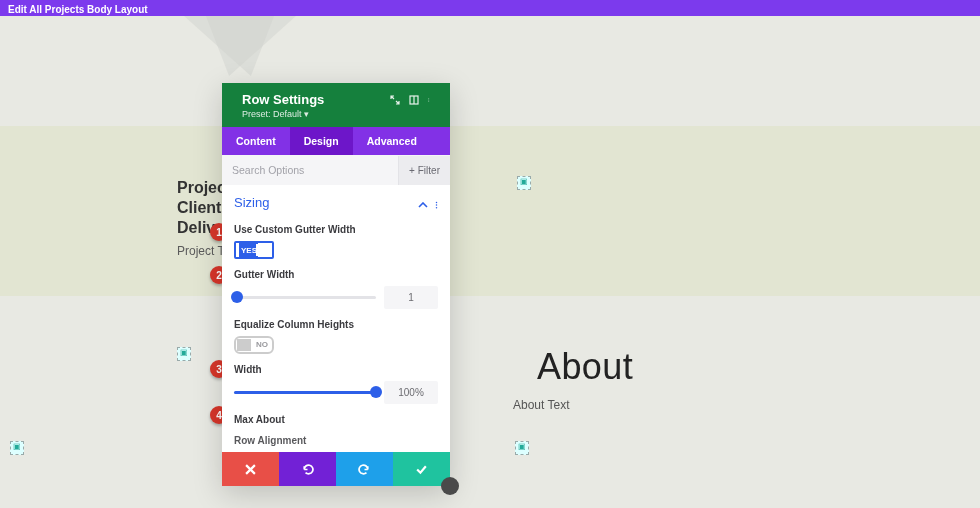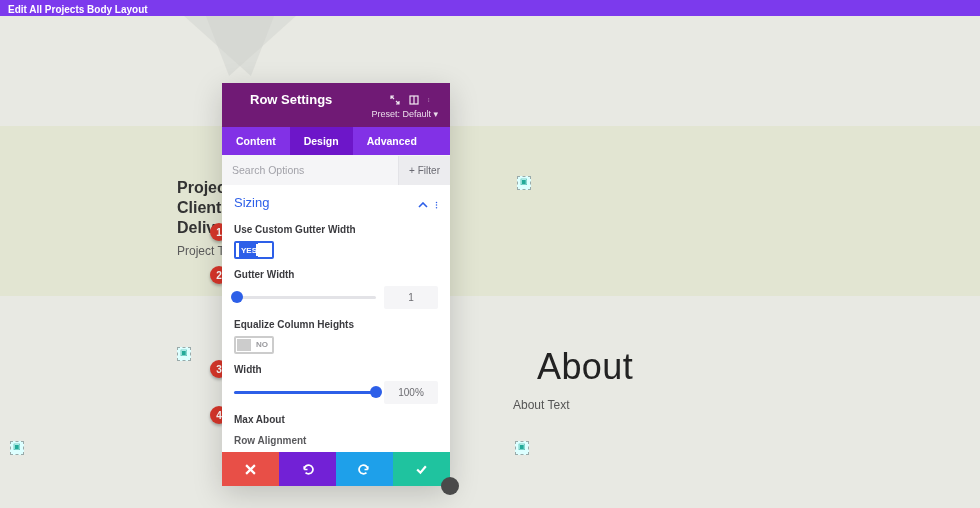--- a/index.html
+++ b/index.html
@@ -15,45 +15,45 @@
   .about-sub { position: absolute; left: 513px; top: 398px; font-size: 12px; color: #555; }
   .brokimg { width: 14px; height: 14px; display: inline-block; border: 1px dashed #9aa; background: #dff; position: relative; }
   .brokimg::after { content: "▣"; font-size: 8px; color: #2a9; position: absolute; left: 2px; top: 0; }
   .bi1 { position: absolute; left: 517px; top: 176px; }
   .bi2 { position: absolute; left: 177px; top: 347px; }
   .bi3 { position: absolute; left: 10px; top: 441px; }
   .bi4 { position: absolute; left: 515px; top: 441px; }
 
   
   .modal { position: absolute; left: 222px; top: 83px; width: 228px; background: #fff; box-shadow: 0 8px 30px rgba(0,0,0,0.18); border-radius: 2px; }
-  .mh { background: #701a75; color: #fff; padding: 9px 12px 8px 28px; }
+  .mh { background: #15803d; color: #fff; padding: 9px 12px 8px 20px; }
   .mh-row { display: flex; align-items: center; justify-content: space-between; }
   .mh-title { font-size: 13px; font-weight: 700; }
   .mh-icons { display: flex; gap: 9px; }
   .mh-icon { width: 10px; height: 10px; color: #fff; opacity: 0.9; cursor: pointer; }
-  .mh-sub { font-size: 9px; opacity: 0.85; margin-top: 2px; text-align: right; }
+  .mh-sub { font-size: 9px; opacity: 0.85; margin-top: 2px; }
   .tabs { background: #8231e6; display: flex; }
   .tab { color: #fff; font-size: 10.5px; font-weight: 700; padding: 8px 14px; cursor: pointer; }
   .tab.active { background: #6d16c9; }
   .search-row { display: flex; align-items: center; background: #f5f5f7; }
   .search { flex: 1; border: none; outline: none; background: transparent; padding: 9px 10px; font-size: 10.5px; color: #888; }
   .search::placeholder { color: #a2a2a9; }
   .filter-btn { background: #ececef; color: #6a6a72; font-size: 10px; padding: 9px 10px; cursor: pointer; display: flex; align-items: center; gap: 3px; border-left: 1px solid #e3e3e7; }
   .section-head { display: flex; justify-content: space-between; align-items: flex-end; padding: 10px 12px 4px 12px; }
   .section-title { color: #2d5fe8; font-size: 13px; font-weight: 500; }
   .section-icons { display: flex; gap: 7px; align-items: center; color: #2d5fe8; }
   .section-content { padding: 0 12px 6px 12px; }
   .field-label { font-size: 10px; color: #3b3b3f; font-weight: 600; margin-top: 10px; margin-bottom: 6px; }
   .toggle { width: 40px; height: 18px; background: #fff; border: 2px solid #2d5fe8; border-radius: 2px; position: relative; cursor: pointer; }
   .toggle.on .knob { right: 2px; }
   .toggle .lbl { position: absolute; font-size: 8px; font-weight: 700; top: 2px; }
   .toggle.on { }
   .toggle.on .lbl.yes { left: 3px; color: #fff; background: #2d5fe8; padding: 0 2px; top: 0; height: 100%; display: flex; align-items: center; width: 19px; }
   .toggle .knob { position: absolute; width: 14px; height: 12px; background: #2d5fe8; top: 1px; right: 1px; }
-  .toggle.off { border-color: #ccc; }
+  .toggle.off { border-color: #ccc; border-radius: 6px; }
   .toggle.off .lbl.no { right: 4px; color: #9a9a9e; }
   .toggle.off .knob { background: #ccc; left: 1px; }
   .slider-row { display: flex; align-items: center; gap: 8px; margin-top: 4px; }
   .slider { flex: 1; height: 3px; background: #e3e3e7; position: relative; border-radius: 2px; }
   .slider .fill { position: absolute; left: 0; top: 0; bottom: 0; background: #2d5fe8; border-radius: 2px; }
   .slider .thumb { position: absolute; width: 12px; height: 12px; background: #2d5fe8; border-radius: 50%; top: -5px; margin-left: -6px; }
   .value-box { width: 54px; background: #f5f5f7; color: #6b6b70; font-size: 10px; text-align: center; padding: 6px 4px; border-radius: 2px; }
   .footer { display: flex; height: 34px; }
   .fbtn { flex: 1; display: flex; align-items: center; justify-content: center; color: #fff; cursor: pointer; }
   .fbtn.red { background: #e84f47; }

